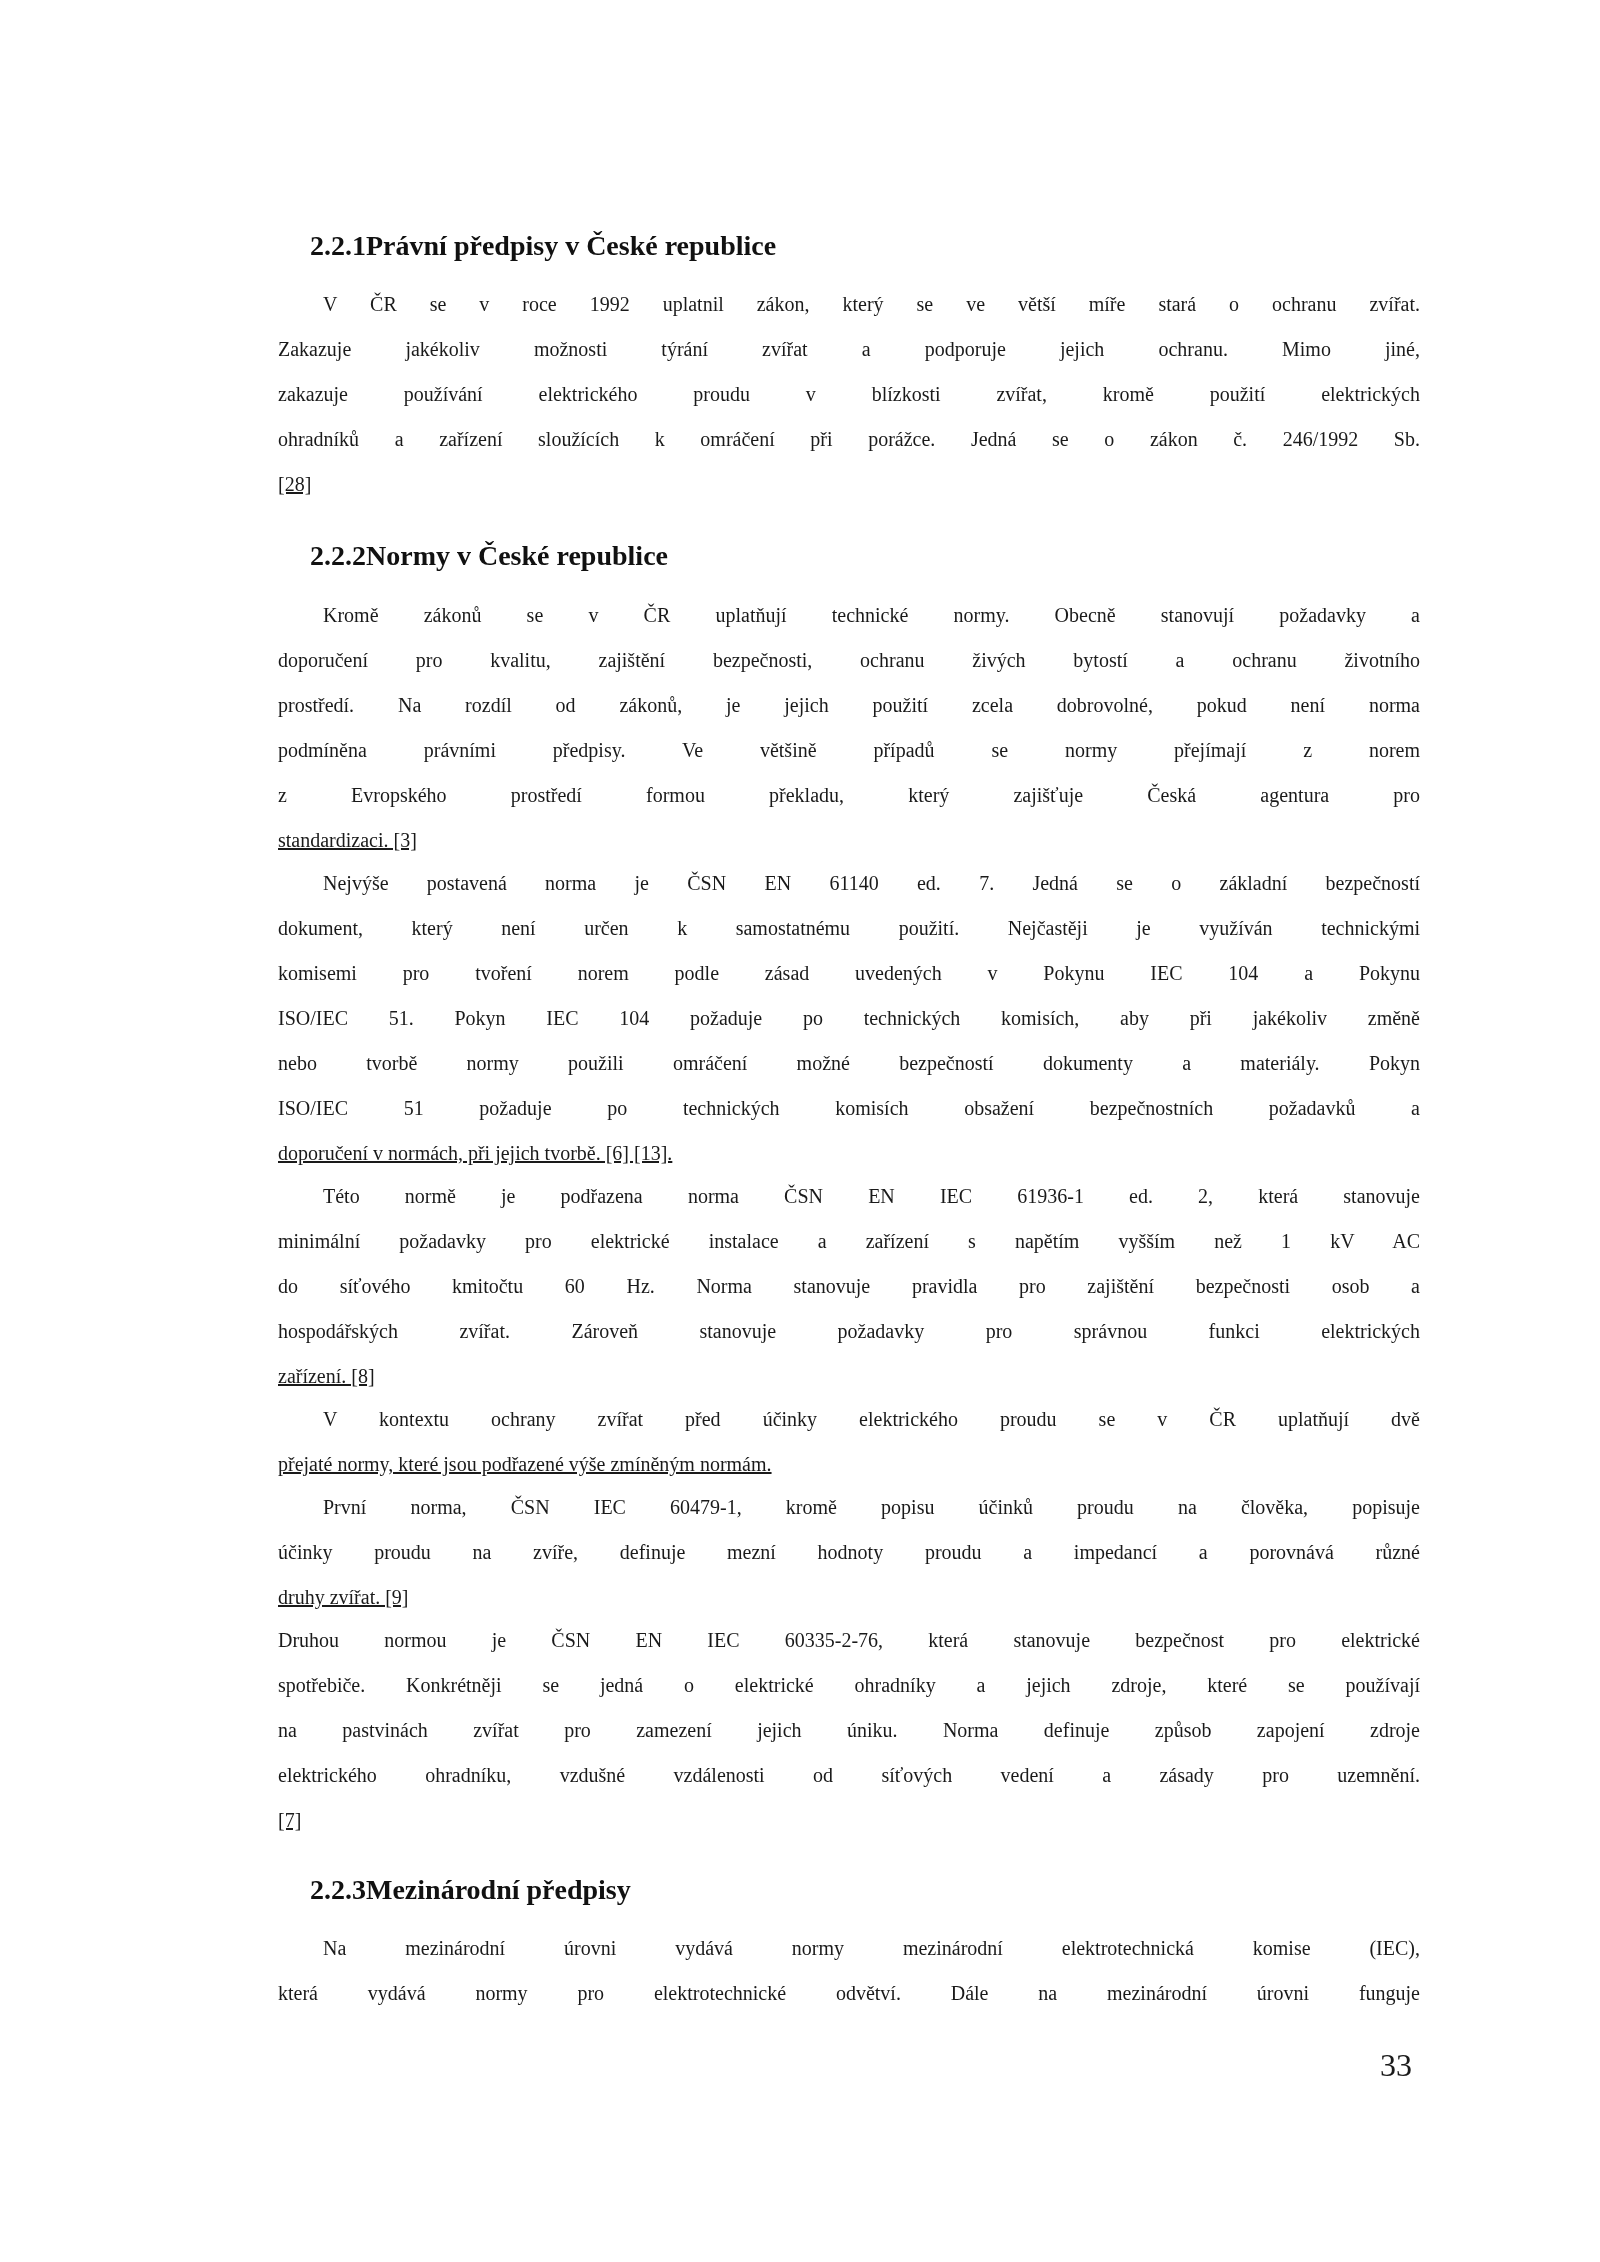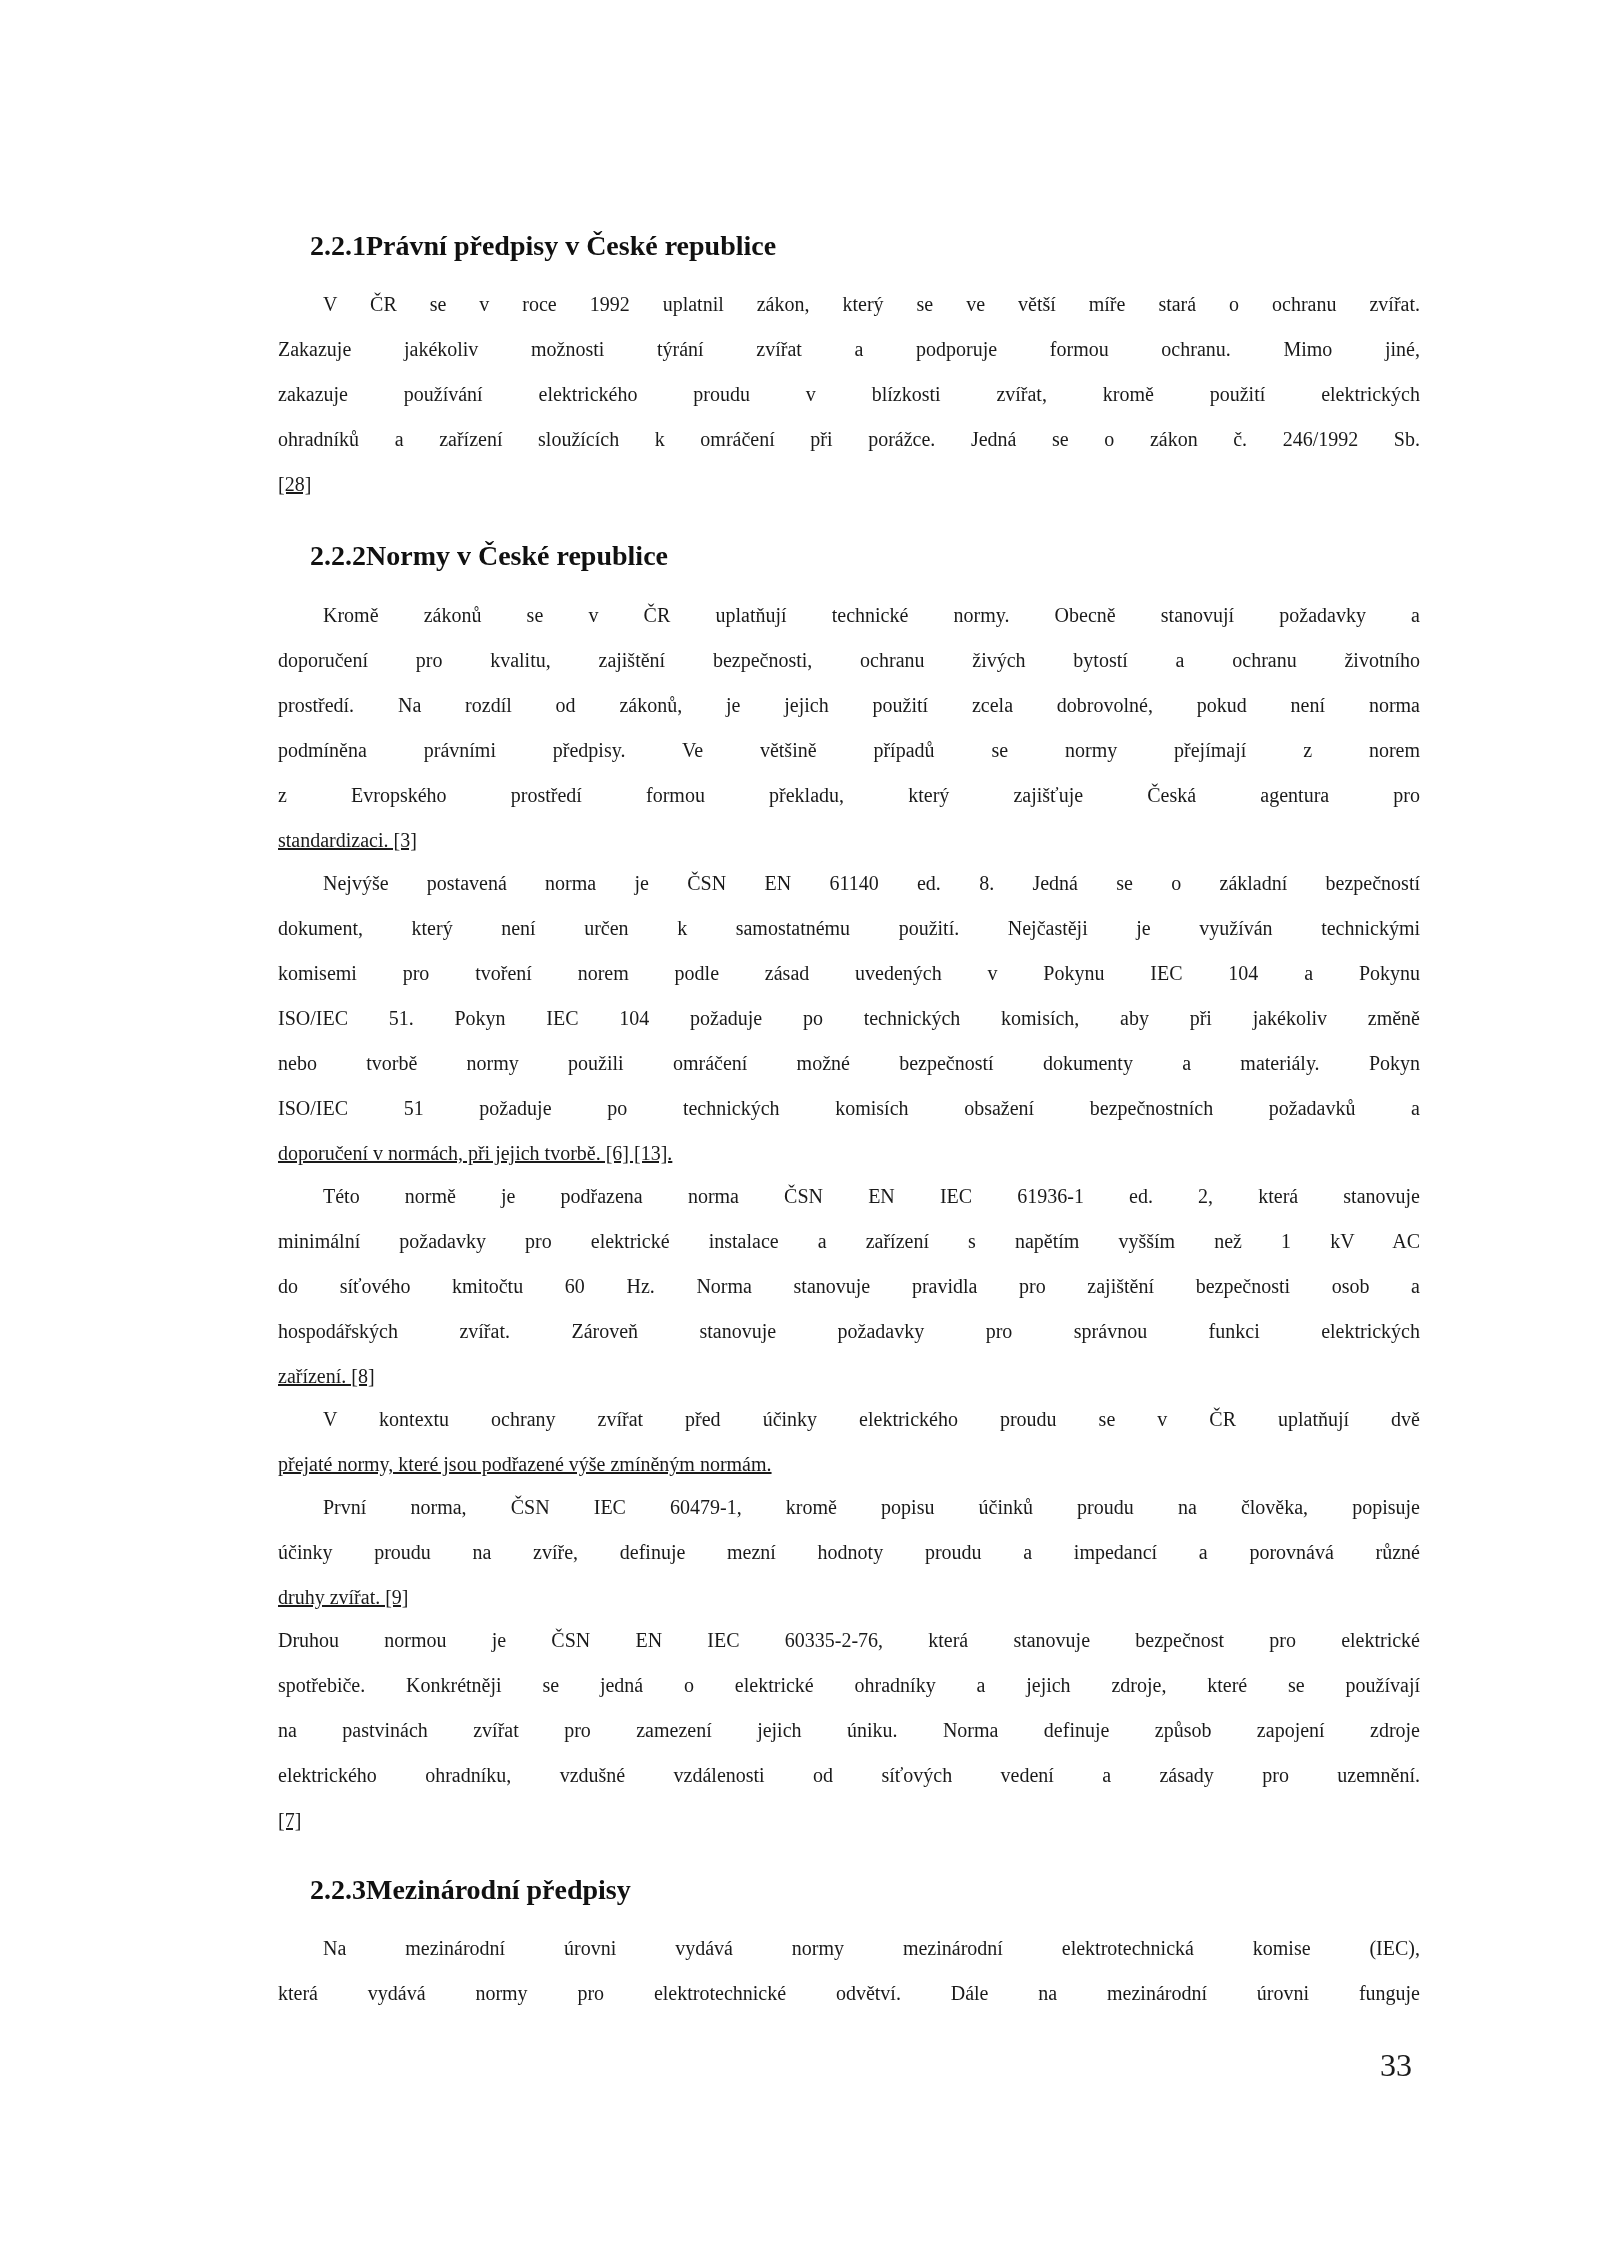--- a/index.html
+++ b/index.html
@@ -16,36 +16,36 @@
 </style>
 </head>
 <body>
 
 <div class="page">
 
   <div class="h" style="top:230px">
     <span class="num">2.2.1</span><span>Právní předpisy v České republice</span>
   </div>
   <div class="ln ind" style="top:287px">V ČR se v roce 1992 uplatnil zákon, který se ve větší míře stará o ochranu zvířat.</div>
-  <div class="ln" style="top:332px">Zakazuje jakékoliv možnosti týrání zvířat a podporuje formou ochranu. Mimo jiné,</div>
+  <div class="ln" style="top:332px">Zakazuje jakékoliv možnosti týrání zvířat a podporuje jejich ochranu. Mimo jiné,</div>
   <div class="ln" style="top:377px">zakazuje používání elektrického proudu v blízkosti zvířat, kromě použití elektrických</div>
   <div class="ln" style="top:422px">ohradníků a zařízení sloužících k omráčení při porážce. Jedná se o zákon č. 246/1992 Sb.</div>
   <div class="ln last" style="top:467px">[28]</div>
 
   <div class="h" style="top:540px">
     <span class="num">2.2.2</span><span>Normy v České republice</span>
   </div>
   <div class="ln ind" style="top:598px">Kromě zákonů se v ČR uplatňují technické normy. Obecně stanovují požadavky a</div>
   <div class="ln" style="top:643px">doporučení pro kvalitu, zajištění bezpečnosti, ochranu živých bytostí a ochranu životního</div>
   <div class="ln" style="top:688px">prostředí. Na rozdíl od zákonů, je jejich použití zcela dobrovolné, pokud není norma</div>
   <div class="ln" style="top:733px">podmíněna právními předpisy. Ve většině případů se normy přejímají z norem</div>
   <div class="ln" style="top:778px">z Evropského prostředí formou překladu, který zajišťuje Česká agentura pro</div>
   <div class="ln last" style="top:823px">standardizaci. [3]</div>
 
-  <div class="ln ind" style="top:866px">Nejvýše postavená norma je ČSN EN 61140 ed. 8. Jedná se o základní bezpečností</div>
+  <div class="ln ind" style="top:866px">Nejvýše postavená norma je ČSN EN 61140 ed. 7. Jedná se o základní bezpečností</div>
   <div class="ln" style="top:911px">dokument, který není určen k samostatnému použití. Nejčastěji je využíván technickými</div>
   <div class="ln" style="top:956px">komisemi pro tvoření norem podle zásad uvedených v Pokynu IEC 104 a Pokynu</div>
   <div class="ln" style="top:1001px">ISO/IEC 51. Pokyn IEC 104 požaduje po technických komisích, aby při jakékoliv změně</div>
   <div class="ln" style="top:1046px">nebo tvorbě normy použili omráčení možné bezpečností dokumenty a materiály. Pokyn</div>
   <div class="ln" style="top:1091px">ISO/IEC 51 požaduje po technických komisích obsažení bezpečnostních požadavků a</div>
   <div class="ln last" style="top:1136px">doporučení v normách, při jejich tvorbě. [6] [13].</div>
 
   <div class="ln ind" style="top:1179px">Této normě je podřazena norma ČSN EN IEC 61936-1 ed. 2, která stanovuje</div>
   <div class="ln" style="top:1224px">minimální požadavky pro elektrické instalace a zařízení s napětím vyšším než 1 kV AC</div>
   <div class="ln" style="top:1269px">do síťového kmitočtu 60 Hz. Norma stanovuje pravidla pro zajištění bezpečnosti osob a</div>

